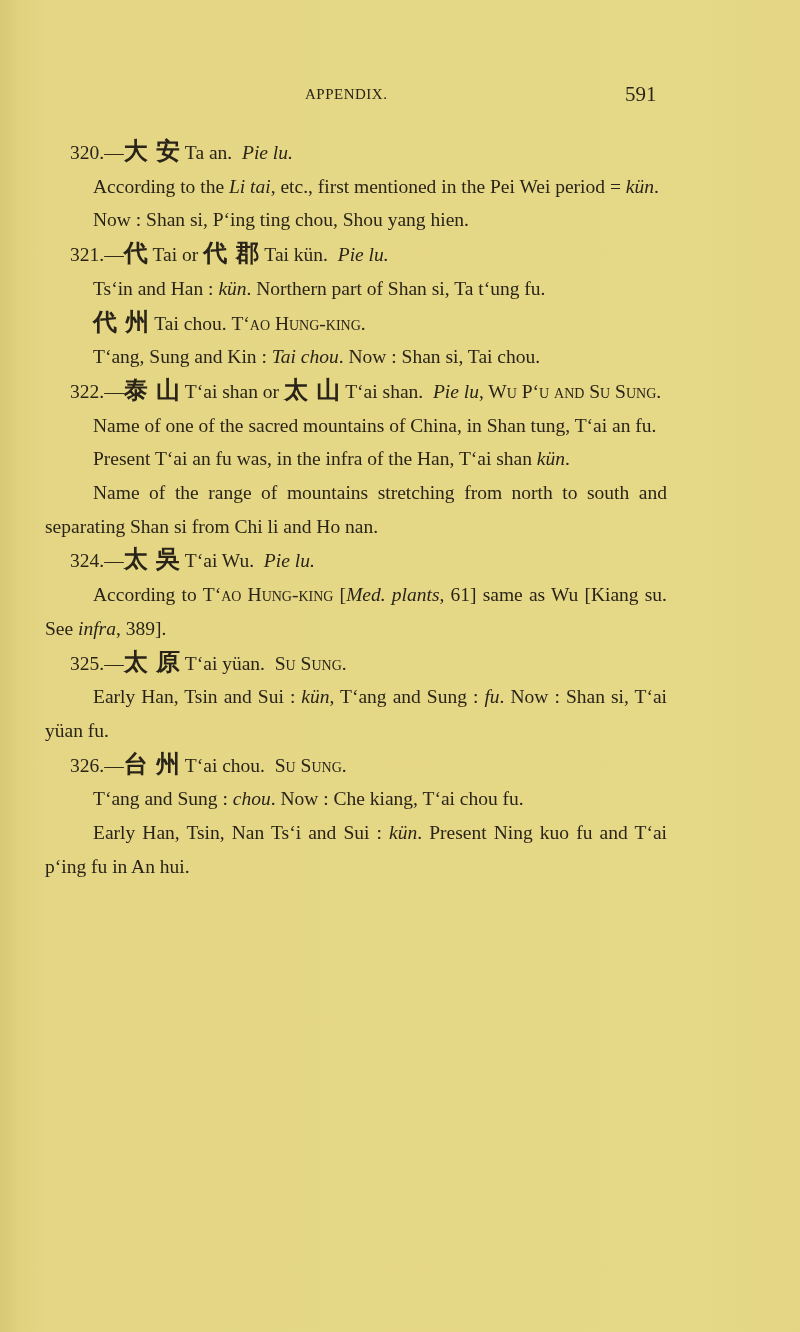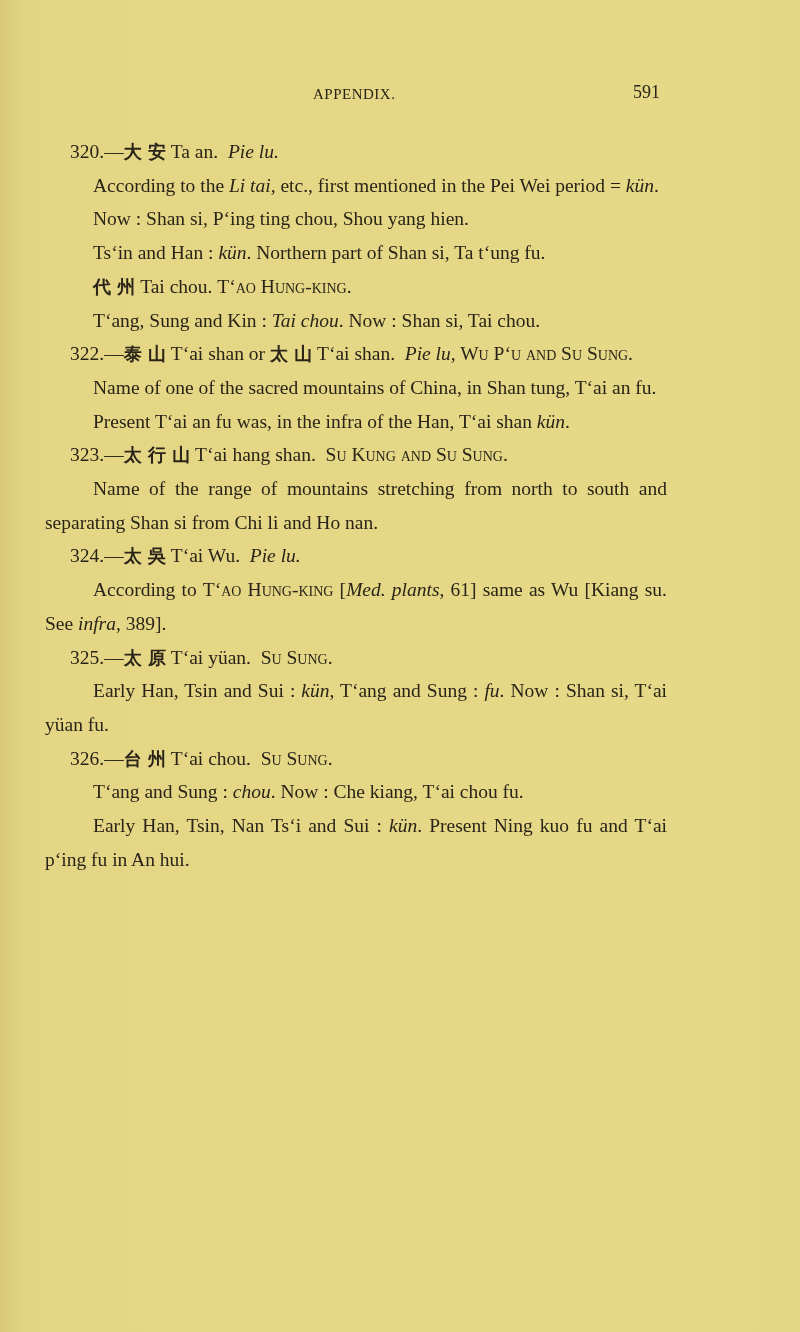--- a/index.html
+++ b/index.html
@@ -5,34 +5,34 @@
   html, body { margin: 0; padding: 0; }
   body {
     width: 800px; height: 1332px; overflow: hidden;
     background: #e3d582;
     background-image: linear-gradient(90deg, #d8c877 0px, #e0d27e 20px, #e4d685 50px, #e5d886 700px, #e3d584 800px);
     font-family: "Liberation Serif", "DejaVu Serif", serif;
     color: #2a2418;
     position: relative;
   }
   .page { position: absolute; left: 0; top: 0; width: 800px; height: 1332px; }
-  .header { position: absolute; top: 86px; left: 8px; width: 741px; height: 24px; }
+  .header { position: absolute; top: 86px; left: 0; width: 741px; height: 24px; }
   .running-title {
     position: absolute; left: 305px; top: 0;
     font-size: 15px; letter-spacing: 0.5px; font-variant: small-caps;
   }
-  .page-number { position: absolute; left: 625px; top: -4px; font-size: 18px; }
+  .page-number { position: absolute; left: 625px; top: -4px; font-size: 21px; }
   .body-text {
     position: absolute; left: 45px; top: 135px; width: 622px;
     font-size: 19.5px; line-height: 33.7px; text-align: justify;
   }
   .entry p { margin: 0; }
   .entry p.head { text-indent: 25px; }
   .entry p.para { text-indent: 48px; }
-  .cjk { font-family: "DejaVu Sans", sans-serif; font-weight: bold; font-size: 18px; }
+  .cjk { font-family: "DejaVu Sans", sans-serif; font-weight: bold; font-size: 24px; }
   .sc { font-variant: small-caps; }
   i { }
 </style>
 </head>
 <body>
 
 <div class="page">
   <div class="header">
     <span class="running-title">APPENDIX.</span>
     <span class="page-number">591</span>
@@ -40,33 +40,33 @@
 
   <div class="body-text">
 
     <div class="entry">
       <p class="head"><span>320.—</span><span class="cjk">大 安</span> <span>Ta an.</span>&nbsp; <i>Pie lu.</i></p>
       <p class="para"><span>According to the </span><i>Li tai</i><span>, etc., first mentioned in the Pei Wei period = </span><i>kün</i><span>.</span></p>
       <p class="para">Now : Shan si, P‘ing ting chou, Shou yang hien.</p>
     </div>
 
     <div class="entry">
+      <p class="head"><span>321.—</span><span class="cjk">代</span> <span>Tai or</span> <span class="cjk">代 郡</span> <span>Tai kün.</span>&nbsp; <i>Pie lu.</i></p>
       <p class="para"><span>Ts‘in and Han : </span><i>kün</i><span>.  Northern part of Shan si, Ta t‘ung fu.</span></p>
       <p class="para"><span class="cjk">代 州</span><span> Tai chou.  </span><span class="sc">T‘ao Hung-king.</span></p>
       <p class="para"><span>T‘ang, Sung and Kin : </span><i>Tai chou</i><span>.  Now : Shan si, Tai chou.</span></p>
     </div>
 
     <div class="entry">
       <p class="head"><span>322.—</span><span class="cjk">泰 山</span> <span>T‘ai shan or</span> <span class="cjk">太 山</span> <span>T‘ai shan.</span>&nbsp; <i>Pie lu</i><span class="sc">, Wu P‘u and Su Sung.</span></p>
       <p class="para">Name of one of the sacred mountains of China, in Shan tung, T‘ai an fu.</p>
       <p class="para"><span>Present T‘ai an fu was, in the infra of the Han, T‘ai shan </span><i>kün</i><span>.</span></p>
     </div>
 
     <div class="entry">
-      <p class="head"><span>323.—</span><span class="cjk">太 行 山</span> <span>T‘ai hang shan.</span>&nbsp; <span class="sc">Su Kung and Su Sung.</span></p>
       <p class="para">Name of the range of mountains stretching from north to south and separating Shan si from Chi li and Ho nan.</p>
     </div>
 
     <div class="entry">
       <p class="head"><span>324.—</span><span class="cjk">太 吳</span> <span>T‘ai Wu.</span>&nbsp; <i>Pie lu.</i></p>
       <p class="para"><span>According to </span><span class="sc">T‘ao Hung-king</span><span> [</span><i>Med. plants</i><span>, 61] same as Wu [Kiang su.  See </span><i>infra</i><span>, 389].</span></p>
     </div>
 
     <div class="entry">
       <p class="head"><span>325.—</span><span class="cjk">太 原</span> <span>T‘ai yüan.</span>&nbsp; <span class="sc">Su Sung.</span></p>

